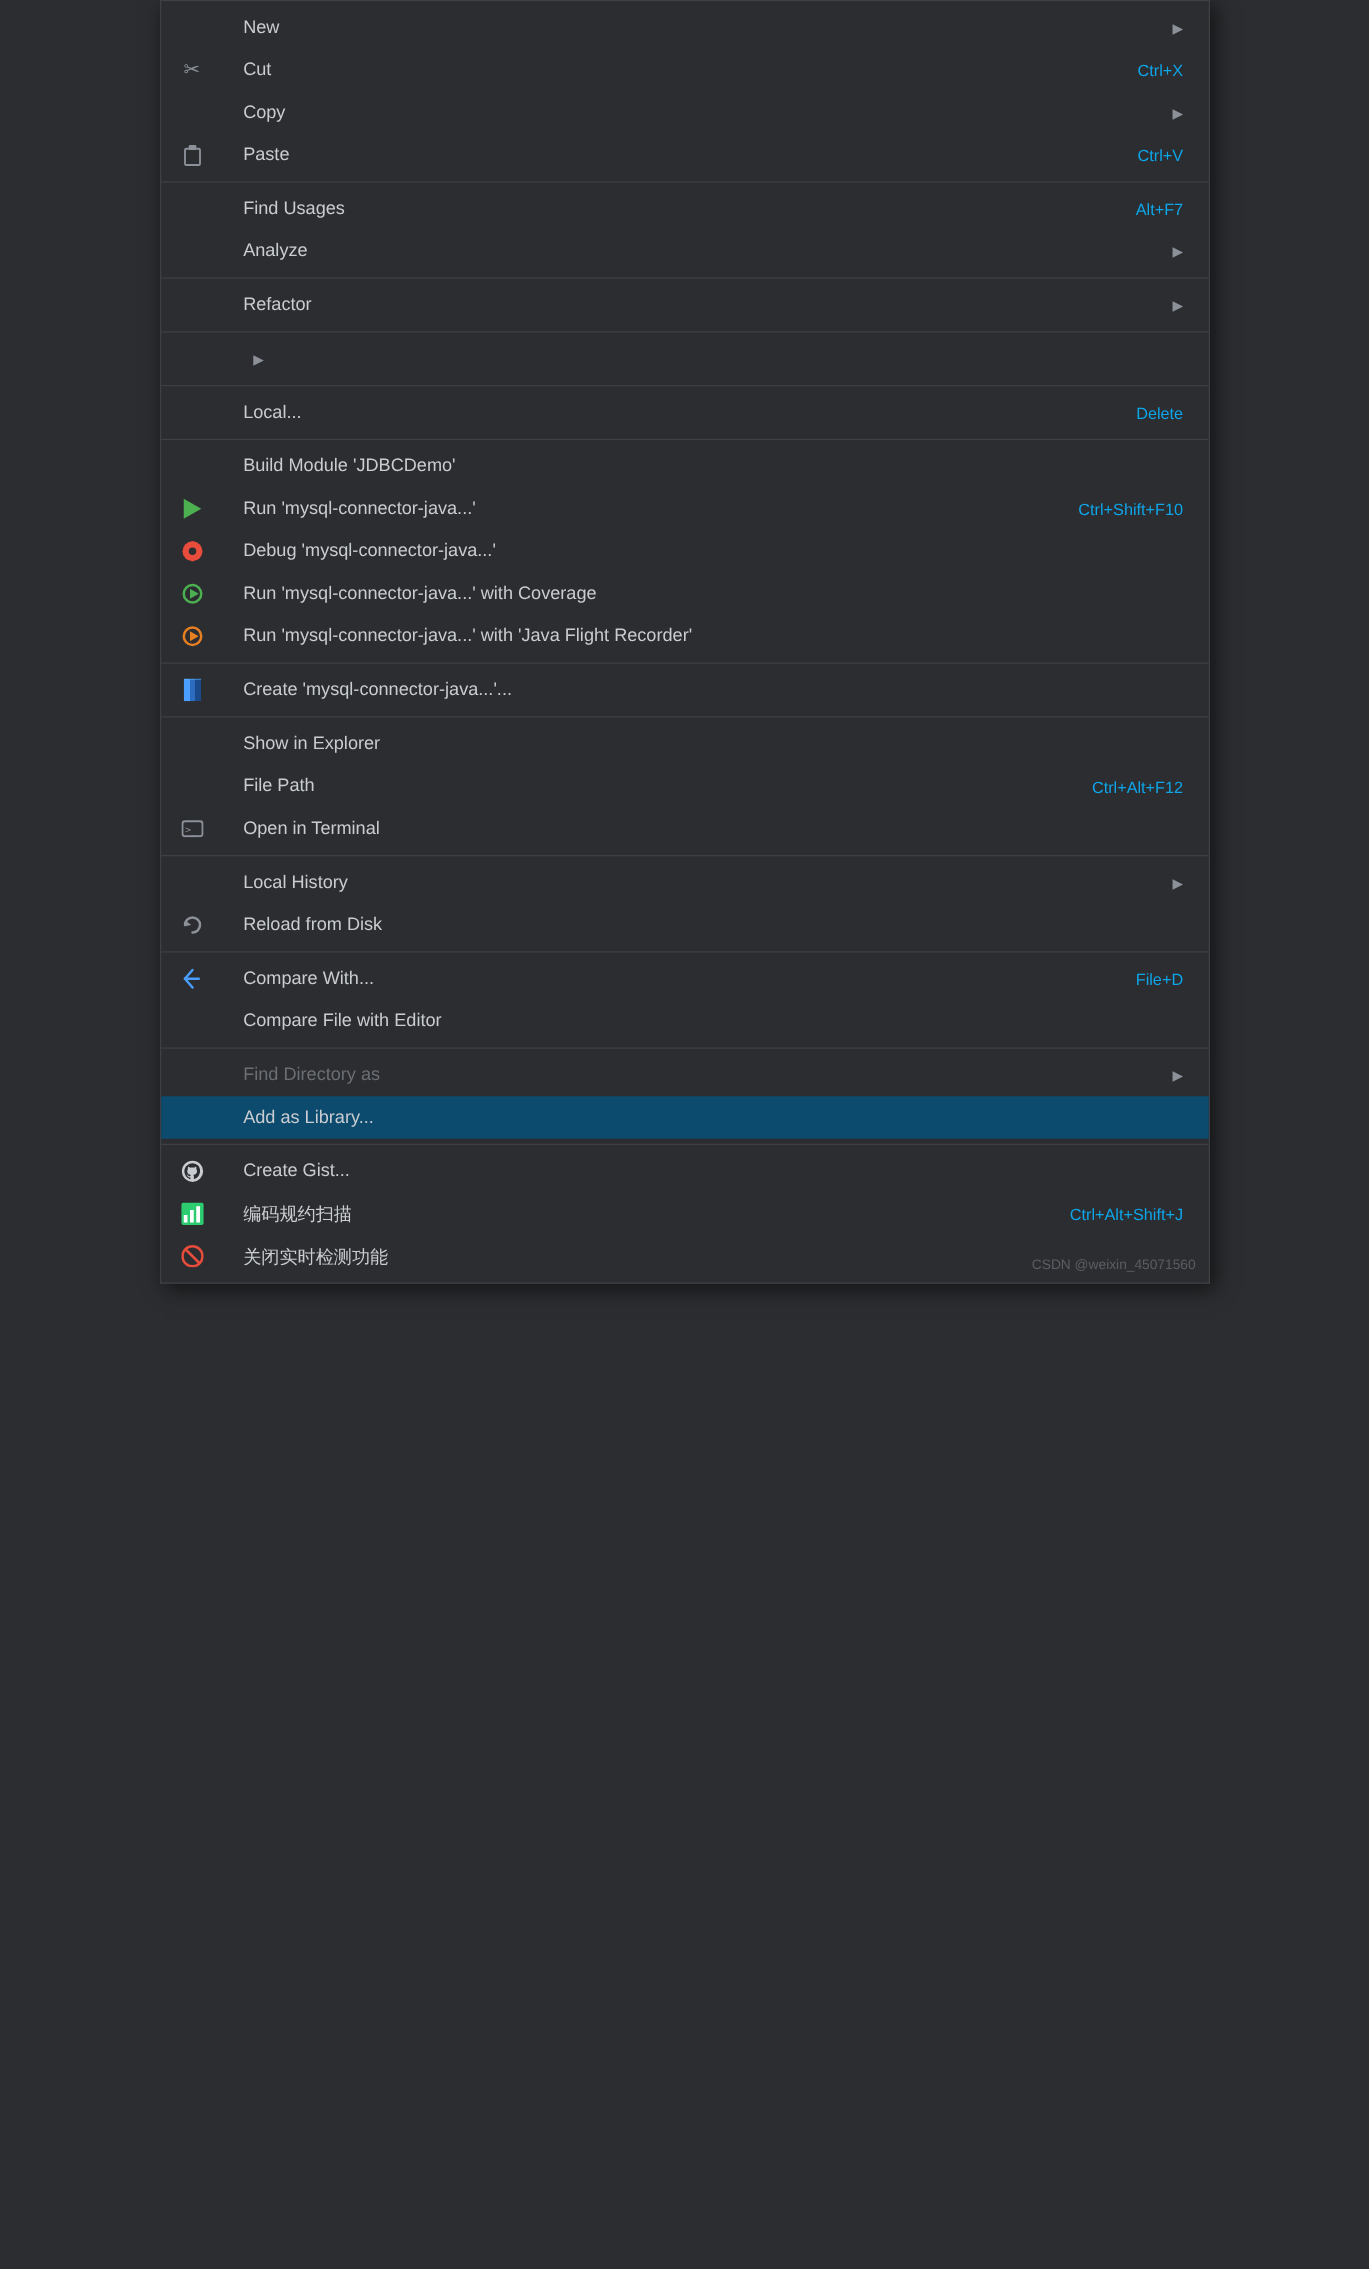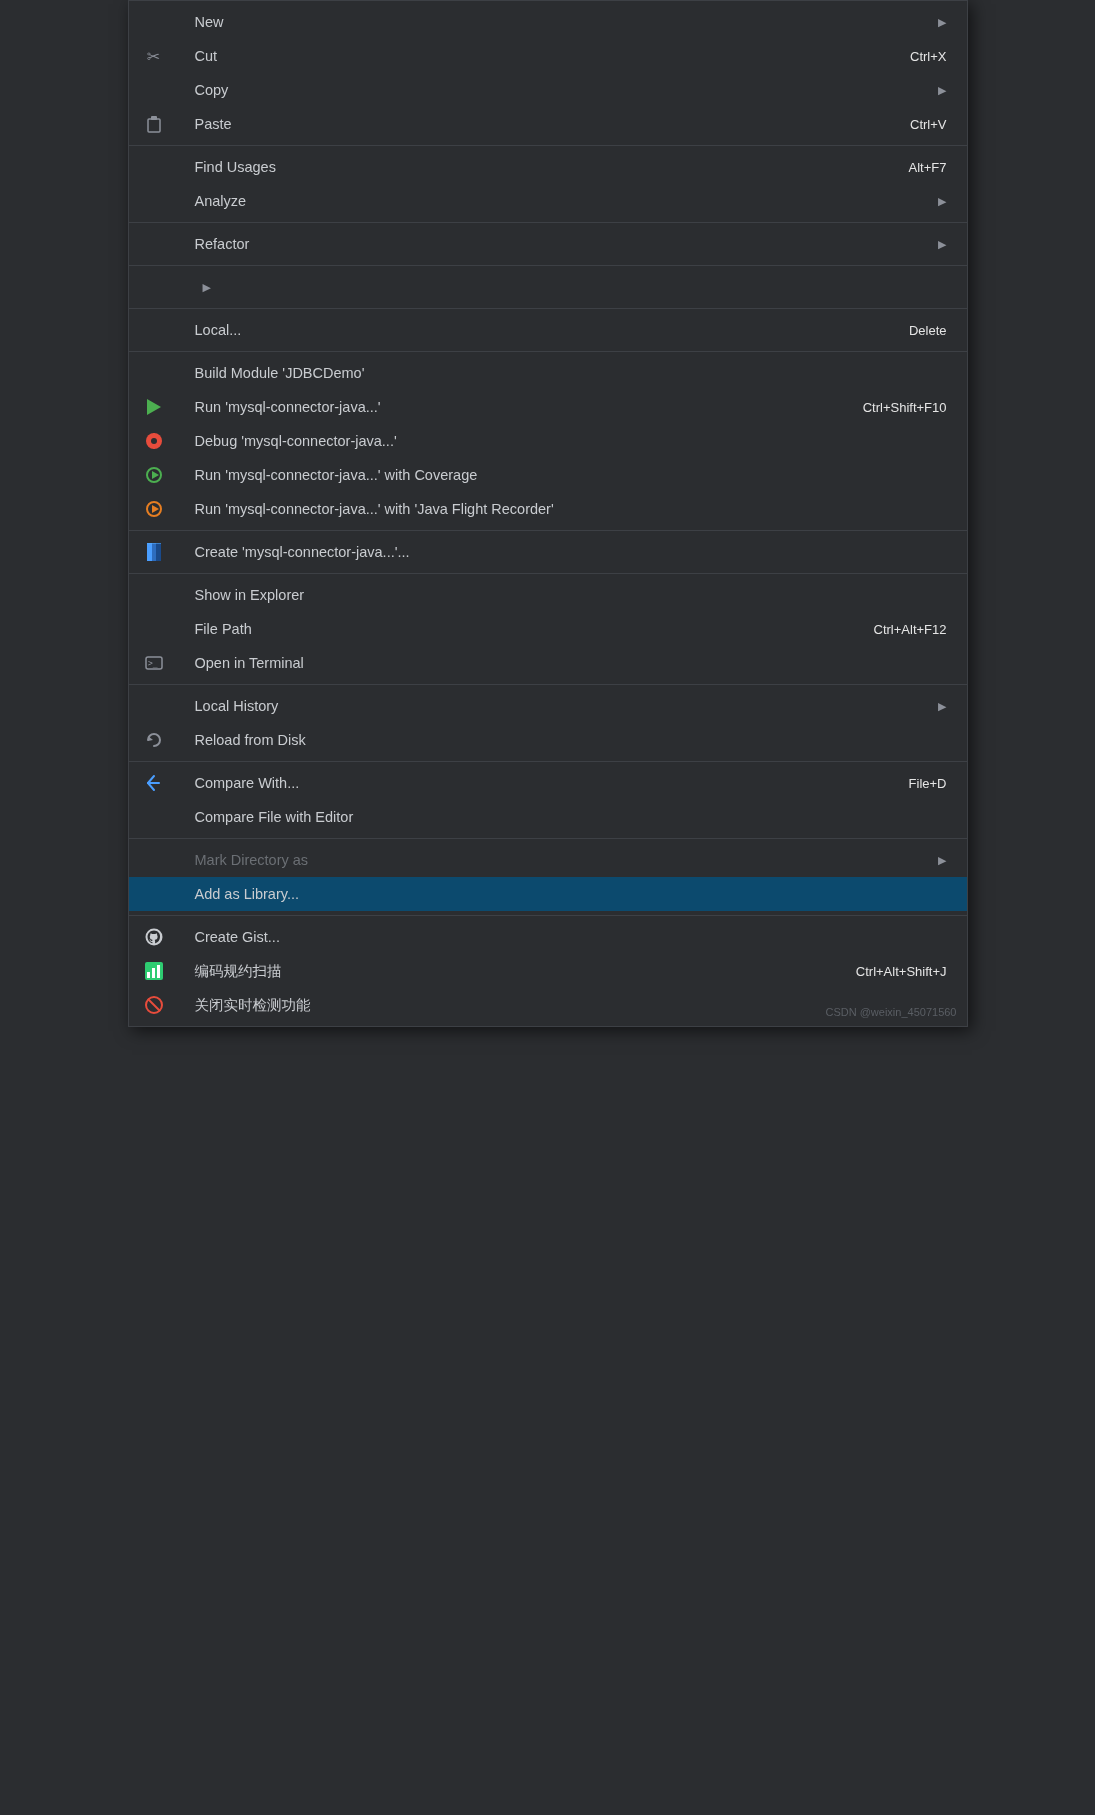--- a/index.html
+++ b/index.html
@@ -65,21 +65,21 @@
       font-size: 14.5px;
       color: #c9ccd0;
     }
 
     .menu-item.disabled .menu-label {
       color: #6b6f74;
     }
 
     .menu-shortcut {
       font-size: 13px;
-      color: #e5e5e5;
+      color: #0ea5e9;
       margin-left: auto;
       padding-left: 40px;
     }
 
     .menu-arrow {
       margin-left: 8px;
       font-size: 11px;
       color: #8c9099;
     }
 
@@ -260,21 +260,21 @@
       <span class="menu-label">Compare With...</span>
       <span class="menu-shortcut">File+D</span>
     </div>
     <div class="menu-item">
       <div class="menu-icon"></div>
       <span class="menu-label">Compare File with Editor</span>
     </div>
     <div class="divider"></div>
     <div class="menu-item disabled">
       <div class="menu-icon"></div>
-      <span class="menu-label">Mark Directory as</span>
+      <span class="menu-label">Find Directory as</span>
       <span class="menu-arrow">▶</span>
     </div>
     <div class="menu-item highlighted">
       <div class="menu-icon"></div>
       <span class="menu-label">Add as Library...</span>
     </div>
     <div class="divider"></div>
     <div class="menu-item">
       <div class="menu-icon">
         <svg width="18" height="18" viewBox="0 0 18 18">

